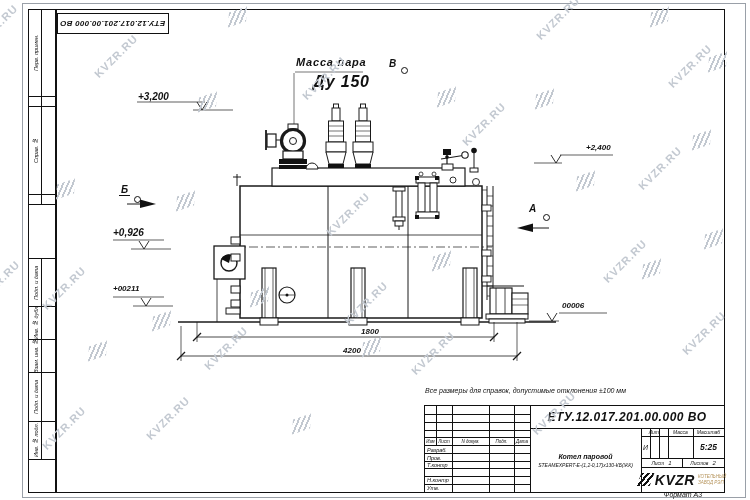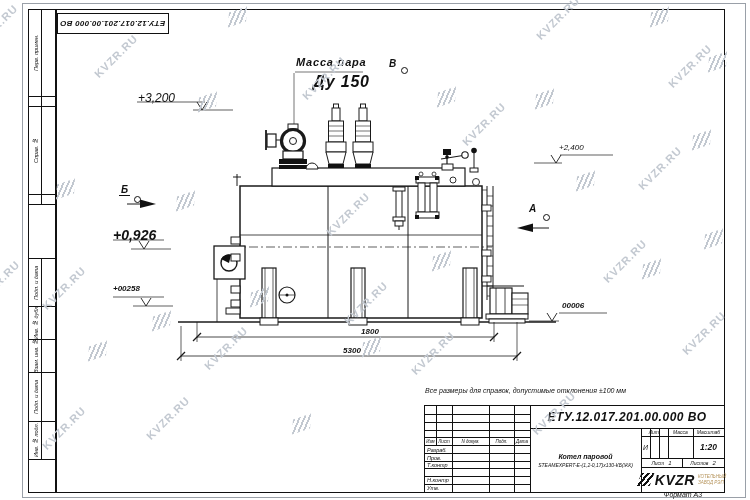--- a/index.html
+++ b/index.html
@@ -316,28 +316,28 @@
   <div class="ann" style="left:296px;top:56px;font-size:11px;font-weight:600;letter-spacing:0.8px">Масса пара</div>
   <div class="ann" style="left:313px;top:73px;font-size:16px;font-weight:600;letter-spacing:0.8px">Ду 150</div>
 
   <div class="ann" style="left:119px;top:184px;font-size:10px;font-weight:700;border-bottom:1px solid #111;padding:0 2px">Б</div>
   <div class="vref" style="left:134px;top:196px"></div>
   <div class="ann" style="left:389px;top:58px;font-size:10px;font-weight:700">В</div>
   <div class="vref" style="left:401px;top:67px"></div>
   <div class="ann" style="left:529px;top:203px;font-size:10px;font-weight:700">А</div>
   <div class="vref" style="left:543px;top:214px"></div>
 
-  <div class="ann" style="left:138px;top:91px;font-size:12px;font-weight:400">+3,200</div>
-  <div class="ann" style="left:559px;top:143px;font-size:8px;font-weight:400">+2,400</div>
-  <div class="ann" style="left:113px;top:227px;font-size:14px;font-weight:600">+0,926</div>
-  <div class="ann" style="left:113px;top:284px;font-size:8px;font-weight:600">+00258</div>
+  <div class="ann" style="left:138px;top:91px;font-size:10px;font-weight:700">+3,200</div>
+  <div class="ann" style="left:586px;top:143px;font-size:8px;font-weight:700">+2,400</div>
+  <div class="ann" style="left:113px;top:227px;font-size:10px;font-weight:600">+0,926</div>
+  <div class="ann" style="left:113px;top:284px;font-size:8px;font-weight:600">+00211</div>
   <div class="ann" style="left:562px;top:301px;font-size:8px;font-weight:600">00006</div>
 
   <div class="ann" style="left:340px;top:327px;width:60px;text-align:center;font-size:8px;font-weight:600">1800</div>
-  <div class="ann" style="left:322px;top:346px;width:60px;text-align:center;font-size:8px;font-weight:600">5300</div>
+  <div class="ann" style="left:322px;top:346px;width:60px;text-align:center;font-size:8px;font-weight:600">4200</div>
 
   <div class="note">Все размеры для справок, допустимые отклонения  ±100 мм</div>
 
   <div class="tb">
     <div class="tvl" style="left:11px;top:0;height:39px"></div>
     <div class="tvl" style="left:27px;top:0;height:86px"></div>
     <div class="tvl" style="left:64px;top:0;height:86px"></div>
     <div class="tvl" style="left:89px;top:0;height:86px"></div>
     <div class="tvl" style="left:105px;top:0;height:86px"></div>
     <div class="tvl" style="left:216px;top:22px;height:64px"></div>
@@ -377,21 +377,21 @@
 
     <div class="tcell" style="left:105px;top:22px;width:111px;height:64px;flex-direction:column;gap:2px">
       <span style="font-size:7px;font-weight:600">Котел паровой</span>
       <span style="font-size:5px">STEAMEXPERT-Е-(1,2-0,17)х130-КБ(ЖК)</span>
     </div>
 
     <div class="tcell" style="left:216px;top:22px;width:27px;height:8px;font-size:5px">Лит.</div>
     <div class="tcell" style="left:243px;top:22px;width:25px;height:8px;font-size:5px">Масса</div>
     <div class="tcell" style="left:268px;top:22px;width:31px;height:8px;font-size:5px">Масштаб</div>
     <div class="tcell" style="left:216px;top:30px;width:9px;height:22px;font-size:7px">И</div>
-    <div class="tcell" style="left:268px;top:30px;width:31px;height:22px;font-size:8.5px;font-weight:600">1:20</div>
+    <div class="tcell" style="left:268px;top:30px;width:31px;height:22px;font-size:8.5px;font-weight:600">5:25</div>
 
     <div class="tcell" style="left:216px;top:52px;width:41px;height:9px;gap:4px">
       <span style="font-size:5px">Лист</span>
       <span style="font-size:6px">1</span>
     </div>
     <div class="tcell" style="left:257px;top:52px;width:42px;height:9px;gap:4px">
       <span style="font-size:5px">Листов</span>
       <span style="font-size:6px">2</span>
     </div>
 

